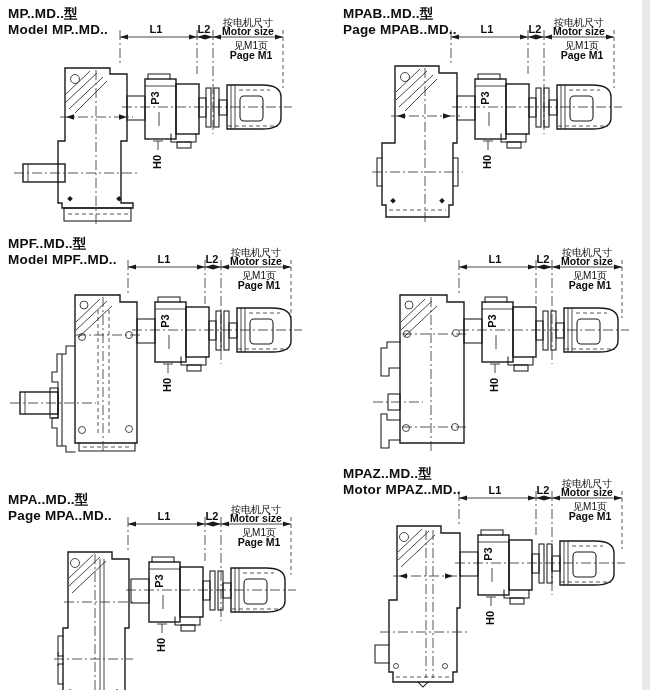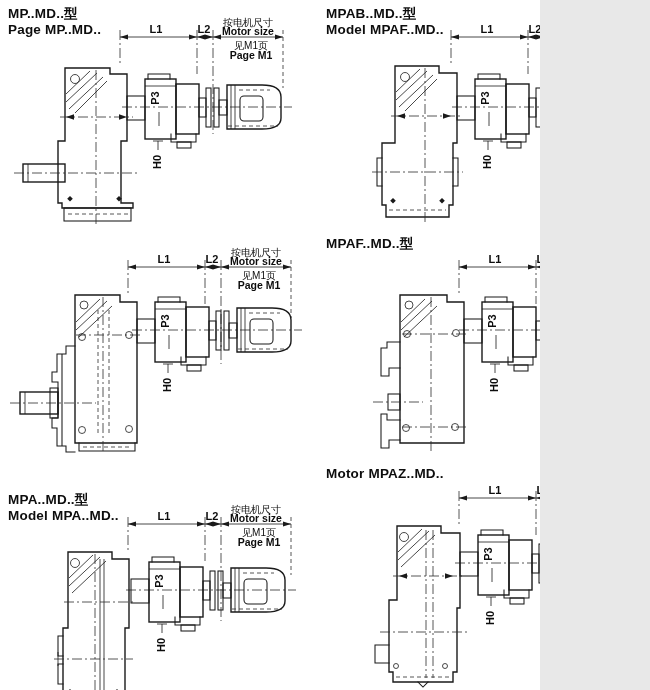--- a/index.html
+++ b/index.html
@@ -1,25 +1,25 @@
 <!DOCTYPE html>
 <html><head>
 <meta charset="utf-8">
 <style>
   html,body{margin:0;padding:0;background:#e8e8e8;}
   .page{
-    position:relative;width:540px;height:690px;background:#ffffff;
+    position:relative;width:642px;height:690px;background:#ffffff;
     font-family:"Liberation Sans",sans-serif;color:#111;overflow:hidden;
   }
   .panel{position:absolute;width:325px;height:230px;}
   .panel .ptitle{
     position:absolute;top:6px;left:8px;z-index:2;
     font-size:13.5px;font-weight:bold;line-height:1.15;letter-spacing:.2px;color:#0d0d0d;
   }
-  .col2 .ptitle{left:1px;}
+  .col2 .ptitle{left:18px;}
   .panel svg.drawing{position:absolute;left:0;top:0;width:325px;height:230px;}
   
   .ol{fill:none;stroke:#1a1a1a;stroke-width:1.4;stroke-linejoin:miter;stroke-linecap:square;}
   .md{stroke-width:1.05;}
   .tn{fill:none;stroke:#1a1a1a;stroke-width:.8;}
   .cl{fill:none;stroke:#2b2b2b;stroke-width:.8;stroke-dasharray:10 3 2 3;}
   .dsh{fill:none;stroke:#2b2b2b;stroke-width:.8;stroke-dasharray:4 3;}
   .ar{fill:#1a1a1a;stroke:none;}
   text.dim{font:bold 11px "Liberation Sans",sans-serif;fill:#0d0d0d;}
   text.note{font:10px "Liberation Sans",sans-serif;fill:#0d0d0d;}
@@ -71,21 +71,21 @@
         <text class="dim" x="159" y="98" text-anchor="middle" transform="rotate(-90 159 98)">P3</text>
         <path class="tn" d="M153,141 H163 M158,141 V150"></path>
         <text class="dim" x="158" y="165" text-anchor="middle" transform="rotate(-90 158 162)">H0</text>
       </g>
     </defs>
   </svg>
 
   <section class="panel" style="left:0;top:0">
     <div class="ptitle">
       <div>MP..MD..型</div>
-      <div>Page MP..MD..</div>
+      <div>Model MP..MD..</div>
     </div>
     <svg class="drawing" viewBox="0 0 325 230">
       <use href="#sym-dim"></use>
       <use href="#sym-drive"></use>
       <g>
         <path class="ol" d="M65,68 L110,68 L110,74 L127,74 L127,141 L121,141 L121,203 L133,203 L133,208 L62,208 L62,203 L58,203 L58,141 L65,141 Z"></path>
         <rect class="ol md" x="64" y="208" width="67" height="13"></rect>
         <path class="dsh" d="M68,214 H128"></path>
         <rect class="ol" x="23" y="164" width="42" height="18"></rect>
         <path class="tn" d="M28,164 V182"></path>
@@ -94,39 +94,43 @@
         <path class="cl" d="M14,173 H140 M96,70 V226 M60,117 H133"></path>
         <path class="ar" d="M66,117 l8,-2.8 v5.6 Z M127,117 l-8,-2.8 v5.6 Z"></path>
         <path class="ar" d="M70,196 l2.8,2.8 -2.8,2.8 -2.8,-2.8 Z M119,196 l2.8,2.8 -2.8,2.8 -2.8,-2.8 Z"></path>
       </g>
     </svg>
   </section>
 
   <section class="panel col2" style="left:325px;top:0">
     <div class="ptitle">
       <div>MPAB..MD..型</div>
-      <div>Model MPAF..MD..</div>
+      <div>Page MPAB..MD..</div>
     </div>
     <svg class="drawing" viewBox="0 0 325 230">
       <use href="#sym-dim" transform="translate(6,0)"></use>
       <use href="#sym-drive" transform="translate(5,0)"></use>
       <g>
         <path class="ol" d="M70,66 L114,66 L114,73 L132,73 L132,143 L128,143 L128,205 L124,205 L124,217 L61,217 L61,205 L57,205 L57,143 L70,143 Z"></path>
         <path class="ol md" d="M57,158 H52 V186 H57 M128,158 H133 V186 H128"></path>
         <path class="dsh" d="M64,210 H121"></path>
         <path class="tn" d="M71,92 L95,69 M71,100 L102,71 M74,107 L108,75 M80,111 L112,79"></path>
         <circle class="tn" cx="80" cy="77" r="4.5"></circle>
         <path class="cl" d="M47,172 H138 M100,68 V222 M66,116 H136"></path>
         <path class="ar" d="M72,116 l8,-2.8 v5.6 Z M126,116 l-8,-2.8 v5.6 Z"></path>
         <path class="ar" d="M68,198 l2.8,2.8 -2.8,2.8 -2.8,-2.8 Z M117,198 l2.8,2.8 -2.8,2.8 -2.8,-2.8 Z"></path>
       </g>
     </svg>
   </section>
 
   <section class="panel" style="left:0;top:230px">
+    <div class="ptitle">
+      <div>MPF..MD..型</div>
+      <div>Model MPF..MD..</div>
+    </div>
     <svg class="drawing" viewBox="0 0 325 230">
       <use href="#sym-dim" transform="translate(8,0)"></use>
       <use href="#sym-drive" transform="translate(10,-7)"></use>
       <g>
         <path class="ol" d="M75,65 H120 V72 H137 V213 H75 Z"></path>
         <path class="ol md" d="M79,213 V221 H135 V213"></path>
         <path class="dsh" d="M83,217 H131"></path>
         <path class="ol md" d="M75,116 H66 V124 H57 V142 H52 V152 H58 V188 H52 V198 H57 V216 H66 V222 H75 M62,124 V216"></path>
         <rect class="ol" x="20" y="162" width="38" height="22"></rect>
         <rect class="ol md" x="50" y="158" width="8" height="30"></rect>
@@ -138,21 +142,20 @@
         <path class="cl" d="M10,173 H96 M103,67 V224 M76,105 H141"></path>
         <path class="dsh" d="M98,80 V205 M109,80 V205"></path>
         <path class="tn" d="M76,92 L100,69 M76,100 L107,71 M79,107 L112,76"></path>
         <circle class="tn" cx="84" cy="75" r="4"></circle>
       </g>
     </svg>
   </section>
 
   <section class="panel col2" style="left:325px;top:230px">
     <div class="ptitle">
-      <div>MPAF..MD..型</div>
     </div>
     <svg class="drawing" viewBox="0 0 325 230">
       <use href="#sym-dim" transform="translate(14,0)"></use>
       <use href="#sym-drive" transform="translate(12,-7)"></use>
       <g>
         <path class="ol" d="M75,65 H122 V72 H139 V213 H75 Z"></path>
         <path class="ol md" d="M75,112 H62 V118 H56 V146 H64 V138 H75"></path>
         <path class="ol md" d="M75,190 H62 V184 H56 V218 H64 V210 H75"></path>
         <rect class="ol md" x="63" y="164" width="12" height="16"></rect>
         <circle class="tn" cx="82" cy="104" r="3.5"></circle>
@@ -162,41 +165,42 @@
         <path class="cl" d="M48,172 H98 M106,67 V224 M77,104 H143 M77,197 H143"></path>
         <path class="tn" d="M76,92 L100,69 M76,100 L107,71 M79,107 L112,76"></path>
         <circle class="tn" cx="84" cy="75" r="4"></circle>
       </g>
     </svg>
   </section>
 
   <section class="panel" style="left:0;top:486px">
     <div class="ptitle">
       <div>MPA..MD..型</div>
-      <div>Model MPA..MD..</div>
+      <div>Page MPA..MD..</div>
     </div>
     <svg class="drawing" viewBox="0 0 325 230">
       <use href="#sym-dim" transform="translate(8,1)"></use>
       <use href="#sym-drive" transform="translate(4,-3)"></use>
       <g>
         <path class="ol" d="M68,66 L112,66 L112,73 L129,73 L129,142 L125,142 L125,215 L121,215 L121,224 L66,224 L66,215 L63,215 L63,142 L68,142 Z"></path>
         <path class="ol md" d="M63,150 H58 V170 H63 M63,178 H58 V198 H63"></path>
         <path class="tn" d="M100,73 V215 M104,73 V215"></path>
         <path class="dsh" d="M69,219 H118"></path>
         <path class="cl" d="M54,173 H133 M95,68 V228 M64,116 H133"></path>
         <path class="tn" d="M58,166 V180"></path>
         <path class="ar" d="M70,203 l2.8,2.8 -2.8,2.8 -2.8,-2.8 Z M117,203 l2.8,2.8 -2.8,2.8 -2.8,-2.8 Z"></path>
         <path class="tn" d="M69,92 L93,69 M69,100 L100,71 M72,107 L106,75"></path>
         <circle class="tn" cx="75" cy="77" r="4.5"></circle>
       </g>
     </svg>
   </section>
 
   <section class="panel col2" style="left:325px;top:460px">
     <div class="ptitle">
+      <div>MPAZ..MD..型</div>
       <div>Motor MPAZ..MD..</div>
     </div>
     <svg class="drawing" viewBox="0 0 325 230">
       <use href="#sym-dim" transform="translate(14,1)"></use>
       <use href="#sym-drive" transform="translate(8,-4)"></use>
       <g>
         <path class="ol" d="M72,66 L116,66 L116,73 L135,73 L135,148 L132,148 L132,212 L128,212 L128,222 L68,222 L68,212 L64,212 L64,140 L72,140 Z"></path>
         <path class="ol md" d="M64,185 H50 V203 H64"></path>
         <path class="cl" d="M101,70 V218 M108,70 V218"></path>
         <path class="dsh" d="M71,217 H124"></path>

